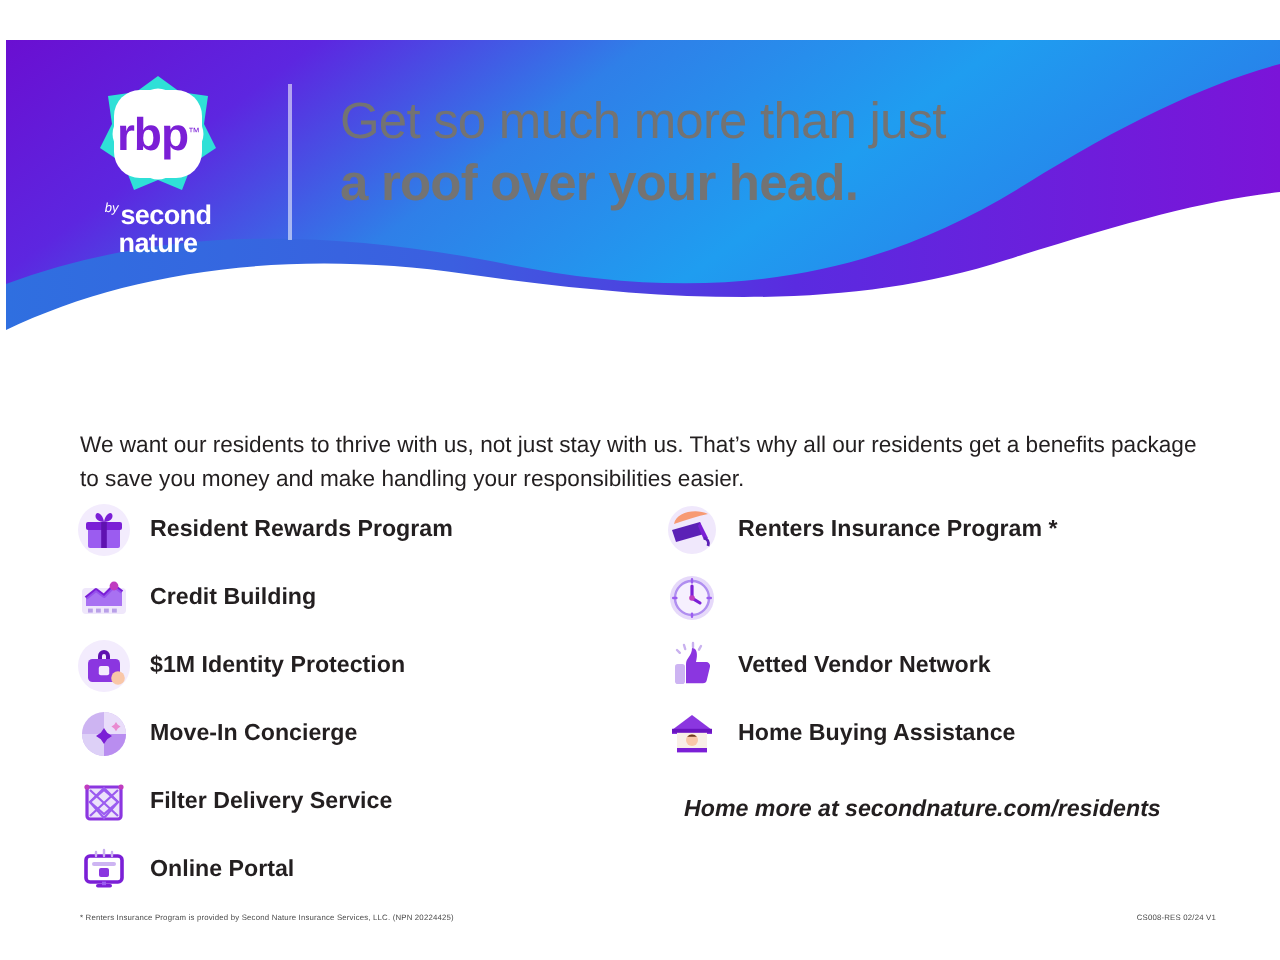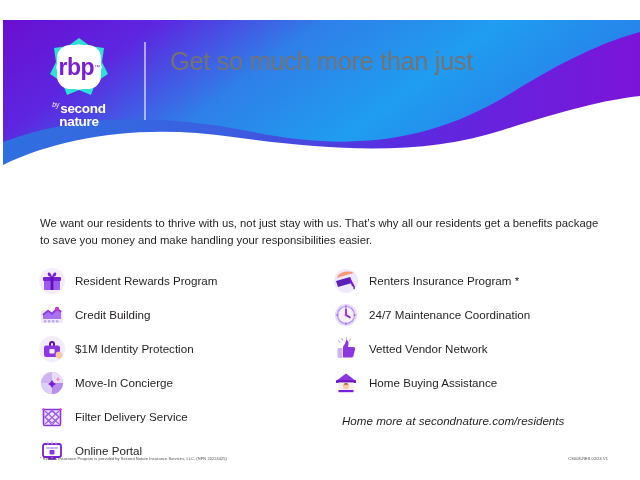--- a/index.html
+++ b/index.html
@@ -150,24 +150,25 @@
     width: 560px;
     font-size: 11.3px;
     line-height: 1.45;
     color: #231f20;
   }
 
   
   .cols {
     position: absolute;
     left: 38px;
-    top: 264px;
+    top: 248px;
     width: 570px;
     display: flex;
     gap: 18px;
+    font-weight: bold;
   }
   .col {
     width: 276px;
   }
   .benefit {
     display: flex;
     align-items: center;
     height: 34px;
     margin-bottom: 0px;
   }
@@ -265,20 +266,21 @@
         <div class="logo-sub">
           <span class="logo-by">by</span><span class="logo-second">second</span>
           <span class="logo-nature">nature</span>
         </div>
       </div>
 
       <div class="logo-divider"></div>
 
       <div class="headline">
         <span class="l1">Get so much more than just</span>
+        <span class="l2">a roof over your head.</span>
       </div>
 
     </div>
   </div>
 
   <p class="intro">We want our residents to thrive with us, not just stay with us. That’s why all our residents get a benefits package to save you money and make handling your responsibilities easier.</p>
 
   <div class="cols">
 
     <div class="col">
@@ -387,21 +389,20 @@
       <div class="benefit">
         <span class="ico">
           <svg viewBox="0 0 28 28">
             <circle cx="14" cy="14" r="11" fill="#e6d9fa"></circle>
             <circle cx="14" cy="14" r="8.5" fill="#f6f0fe" stroke="#b08ef0" stroke-width="1.2"></circle>
             <path d="M14 8 v6 l4 2.5" stroke="#7b1fd6" stroke-width="1.6" fill="none" stroke-linecap="round"></path>
             <circle cx="14" cy="14" r="1.4" fill="#c03cc0"></circle>
             <path d="M14 4.6 v1.6 M14 21.8 v1.6 M4.6 14 h1.6 M21.8 14 h1.6" stroke="#9b5cf0" stroke-width="1.2" stroke-linecap="round"></path>
           </svg>
         </span>
-        <span class="lbl">24/7 Maintenance Coordination</span>
       </div>
 
       <div class="benefit">
         <span class="ico">
           <svg viewBox="0 0 28 28">
             <path d="M11 13 C11 10 14 9 14 5 C16.5 5 17 8 16 12 L21 12 a2 2 0 0 1 2 2.4 l-1.6 6.6 a2 2 0 0 1 -2 1.6 L11 22.6 Z" fill="#8b36e0"></path>
             <rect x="5.5" y="13" width="5" height="10" rx="1.4" fill="#cdb4f2"></rect>
             <path d="M10 3.5 l0.6 2 M14.5 2.5 l0 2 M18.5 4 l-1 1.8 M6.5 6 l1.4 1.4" stroke="#c9b1ef" stroke-width="1.2" stroke-linecap="round"></path>
           </svg>
         </span>

